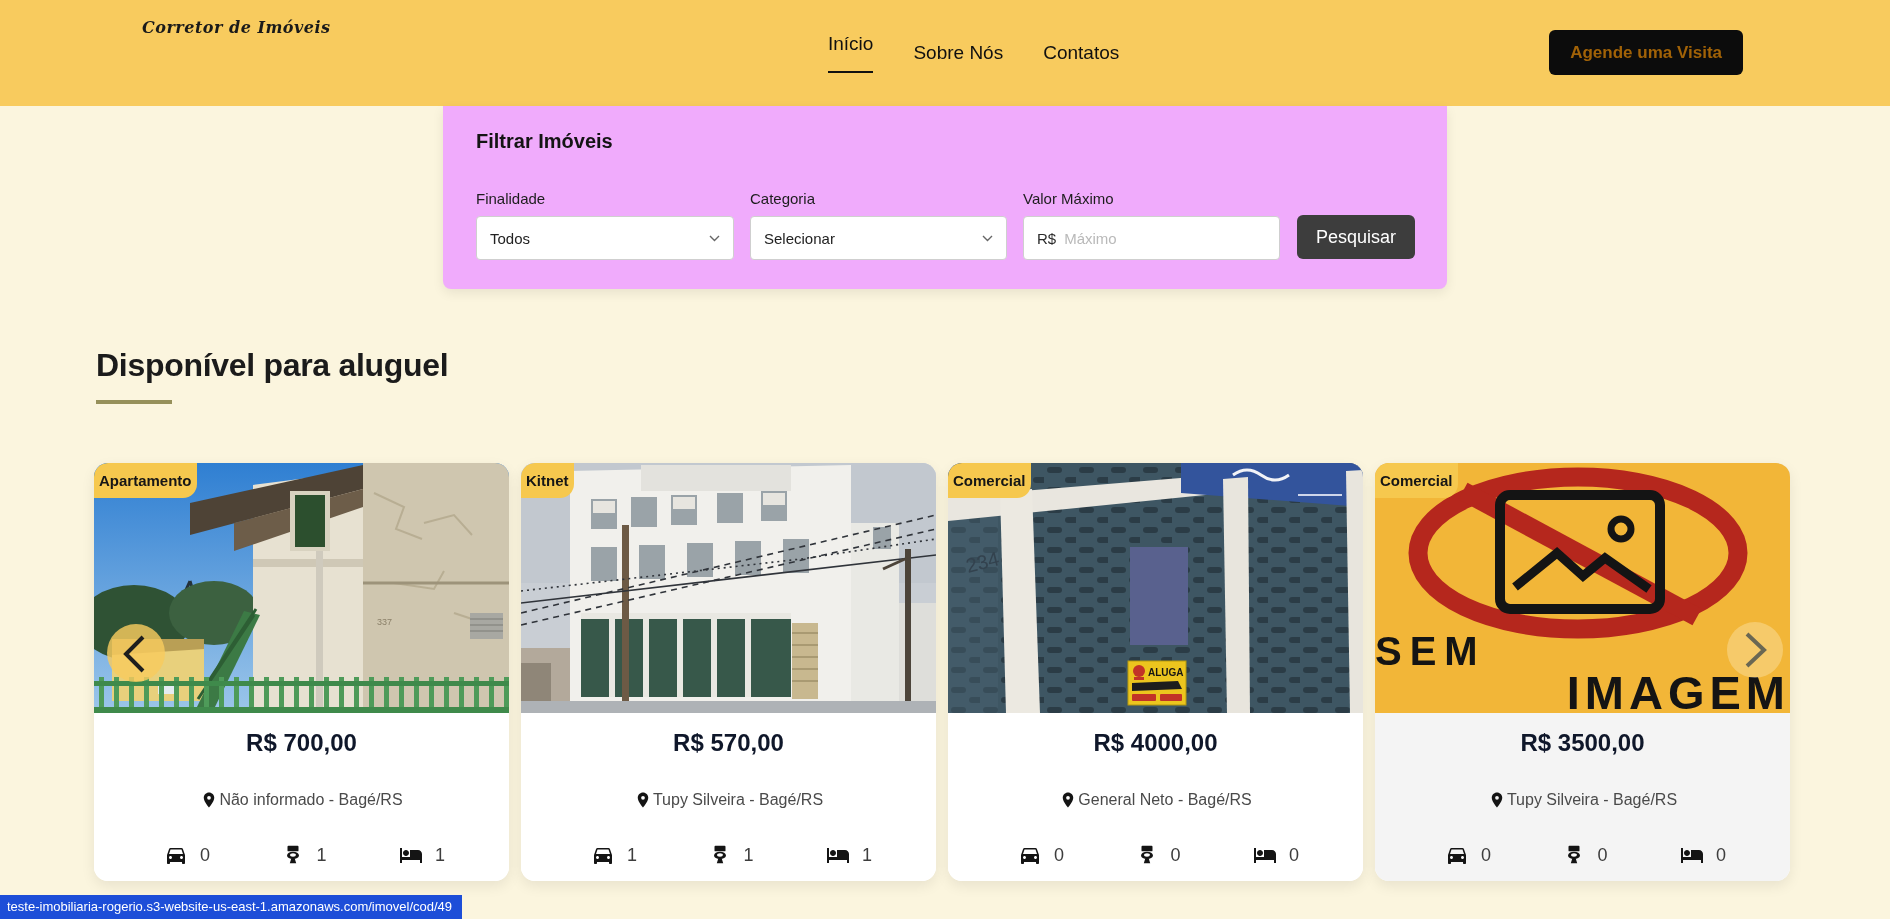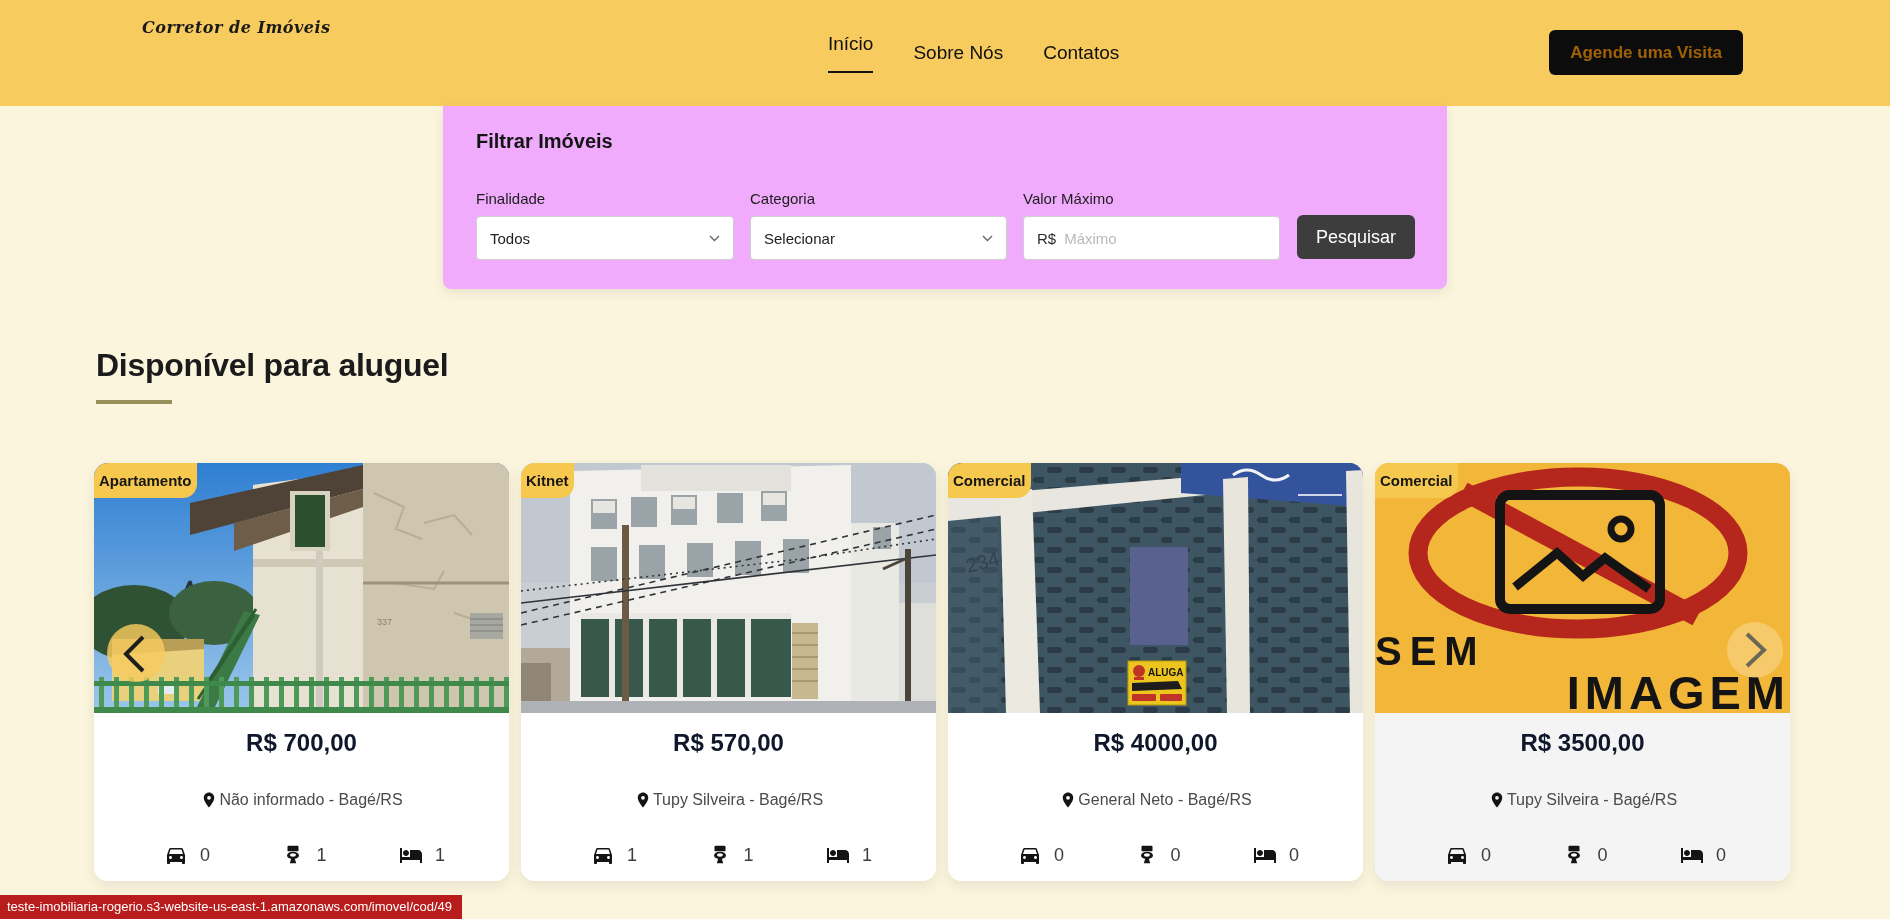--- a/index.html
+++ b/index.html
@@ -63,21 +63,21 @@
   .noimg-line2{position:absolute;top:202px;width:100%;text-align:right;font-size:47px;font-weight:800;
     letter-spacing:5px;color:#141414}
 
   
   .arrow-prev{position:absolute;left:107px;top:624px;width:58px;height:58px;border-radius:50%;
     background:rgba(248,203,94,.82);display:flex;align-items:center;justify-content:center;z-index:5;cursor:pointer}
   .arrow-next{position:absolute;left:1727px;top:622px;width:56px;height:56px;border-radius:50%;
     background:rgba(255,240,200,.35);display:flex;align-items:center;justify-content:center;z-index:5;cursor:pointer}
 
   
-  .statusbar{position:absolute;left:0;bottom:0;background:#b91c1c;color:#fff;font-size:13px;
+  .statusbar{position:absolute;left:0;bottom:0;background:#1d4ed8;color:#fff;font-size:13px;
     padding:4px 10px 5px 7px;z-index:9;font-family:"Liberation Sans",sans-serif}
 </style>
 </head>
 <body>
 
 <div class="header">
   <div class="logo">
     <div class="logo-sub">Corretor de Imóveis</div>
   </div>
   <div class="nav">

